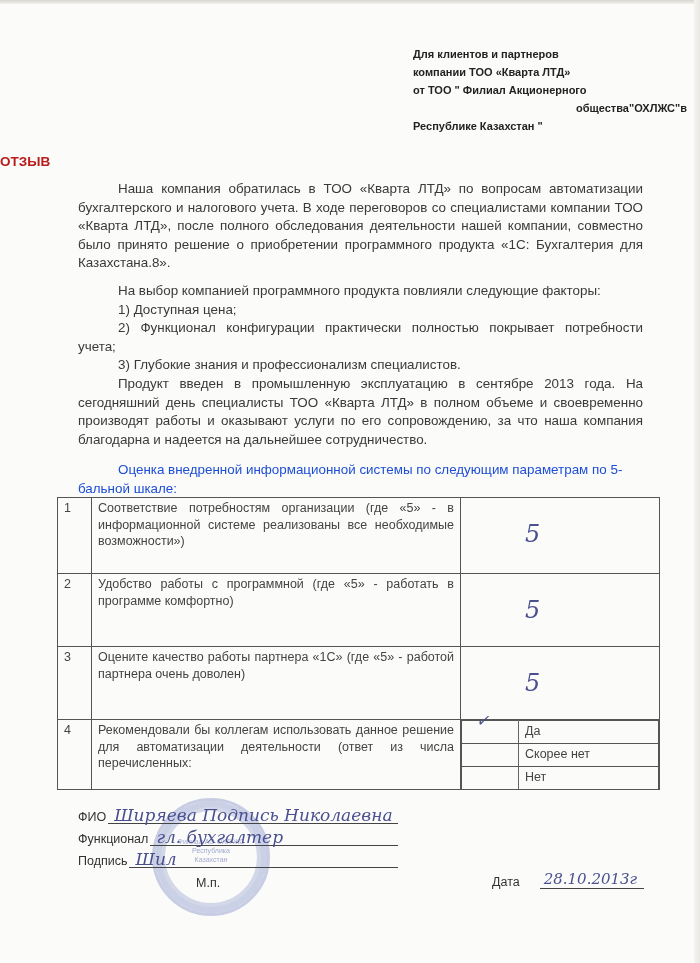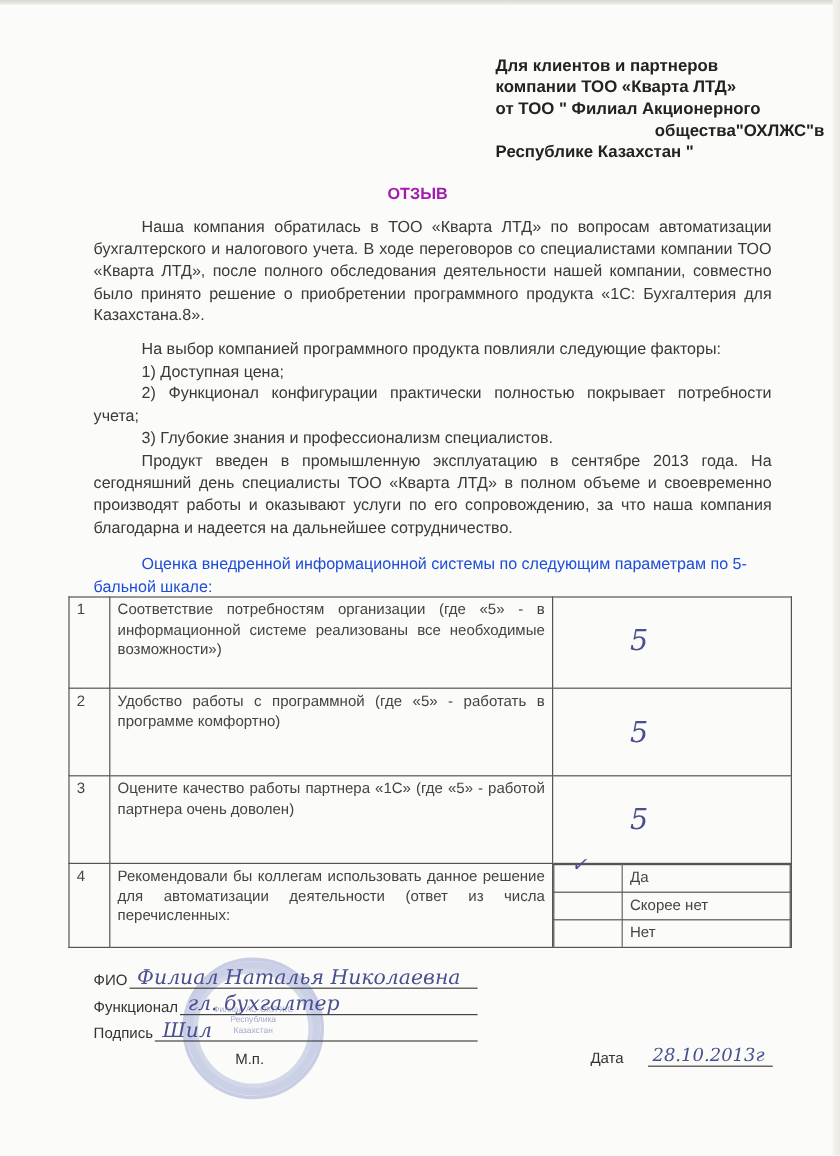--- a/index.html
+++ b/index.html
@@ -7,28 +7,28 @@
     width:700px; height:963px; position:relative; overflow:hidden;
     background:#fbfbf9;
     font-family:"Liberation Sans", "DejaVu Sans", sans-serif;
     color:#333;
   }
   .page-edge { position:absolute; left:0; top:0; width:700px; height:4px; background:linear-gradient(#d8d6d0,#f2f1ed); }
   .right-edge { position:absolute; right:0; top:0; width:6px; height:963px; background:linear-gradient(90deg,#f4f3ef,#e9e8e3); }
 
   .addressee {
     position:absolute; left:413px; top:45px; width:274px;
-    font-weight:bold; font-size:14px; line-height:18px; color:#222;
+    font-weight:bold; font-size:11px; line-height:18px; color:#222;
   }
   .addressee div { white-space:nowrap; }
   .addressee .justify { display:flex; justify-content:flex-end; }
 
   .title {
-    position:absolute; left:0; width:696px; top:154px; text-align:center;
-    font-weight:bold; font-size:13.5px; color:#a21caf;
+    position:absolute; left:0; width:696px; top:154px; text-align:left;
+    font-weight:bold; font-size:13.5px; color:#b91c1c;
   }
 
   .body-text {
     position:absolute; left:78px; width:565px;
     font-size:13.4px; line-height:18.6px; color:#3a3a3a; text-align:justify;
   }
   .para { text-indent:40px; margin:0; }
   .p1 { top:180px; }
   .p2 { top:282px; }
 
@@ -162,21 +162,21 @@
   </table>
 
 <div class="stamp">
   <div class="stamp-text">Филиал АО ОХЛ ЖС Республика Казахстан</div>
 </div>
 
 <div class="signature-block">
   <div class="sig-line">
     <span class="lbl">ФИО</span>
     <span class="line">
-        <span class="hand hand-text">Филиал Наталья Николаевна</span>
+        <span class="hand hand-text">Ширяева Подпись Николаевна</span>
       </span>
   </div>
   <div class="sig-line">
     <span class="lbl">Функционал</span>
     <span class="line">
         <span class="hand hand-text">гл. бухгалтер</span>
       </span>
   </div>
   <div class="sig-line">
     <span class="lbl">Подпись</span>

